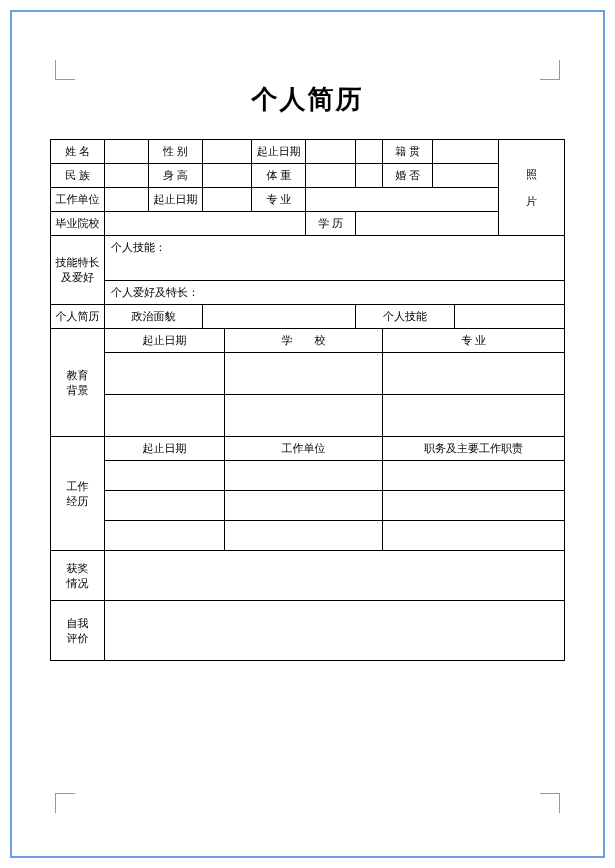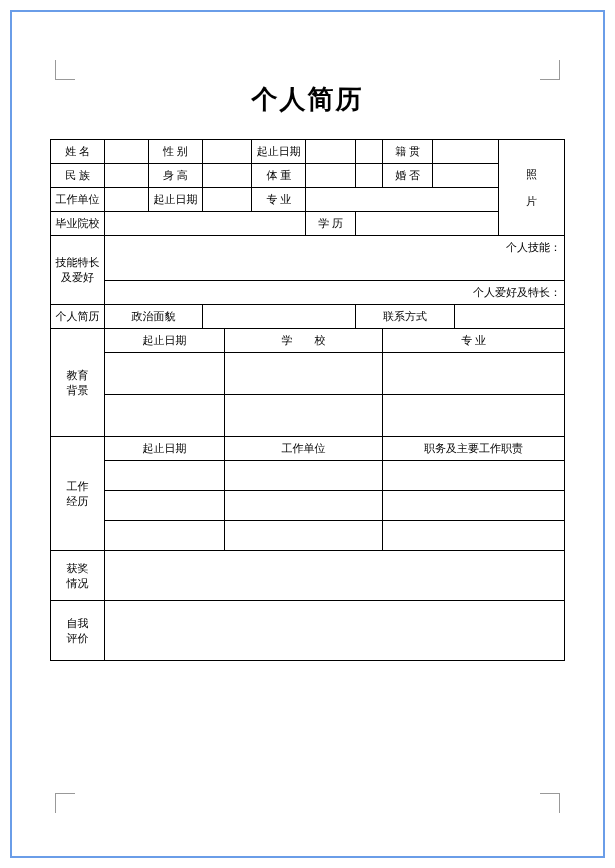--- a/index.html
+++ b/index.html
@@ -54,21 +54,21 @@
       border: 1px solid #000;
       padding: 4px 3px;
       text-align: center;
       vertical-align: middle;
       height: 21px;
     }
     .label-cell {
       white-space: nowrap;
     }
     .section-header {
-      text-align: right;
+      text-align: left;
       padding-left: 6px;
       vertical-align: top;
       padding-top: 4px;
     }
     .tall-row td {
       height: 42px;
     }
   </style>
 </head>
 <body>
@@ -146,21 +146,21 @@
       <td colspan="12" class="section-header" style="height:45px">个人技能：</td>
     </tr>
     <tr>
       <td colspan="12" class="section-header">个人爱好及特长：</td>
     </tr>
 
     <tr>
       <td class="label-cell">个人简历</td>
       <td colspan="2" class="label-cell">政治面貌</td>
       <td colspan="5"></td>
-      <td colspan="3" class="label-cell">联系方式</td>
+      <td colspan="3" class="label-cell">个人技能</td>
       <td colspan="2"></td>
     </tr>
 
     <tr>
       <td rowspan="3">教育<br>背景</td>
       <td colspan="3" class="label-cell">起止日期</td>
       <td colspan="5" class="label-cell">学　　校</td>
       <td colspan="4" class="label-cell">专 业</td>
     </tr>
     <tr class="tall-row">

